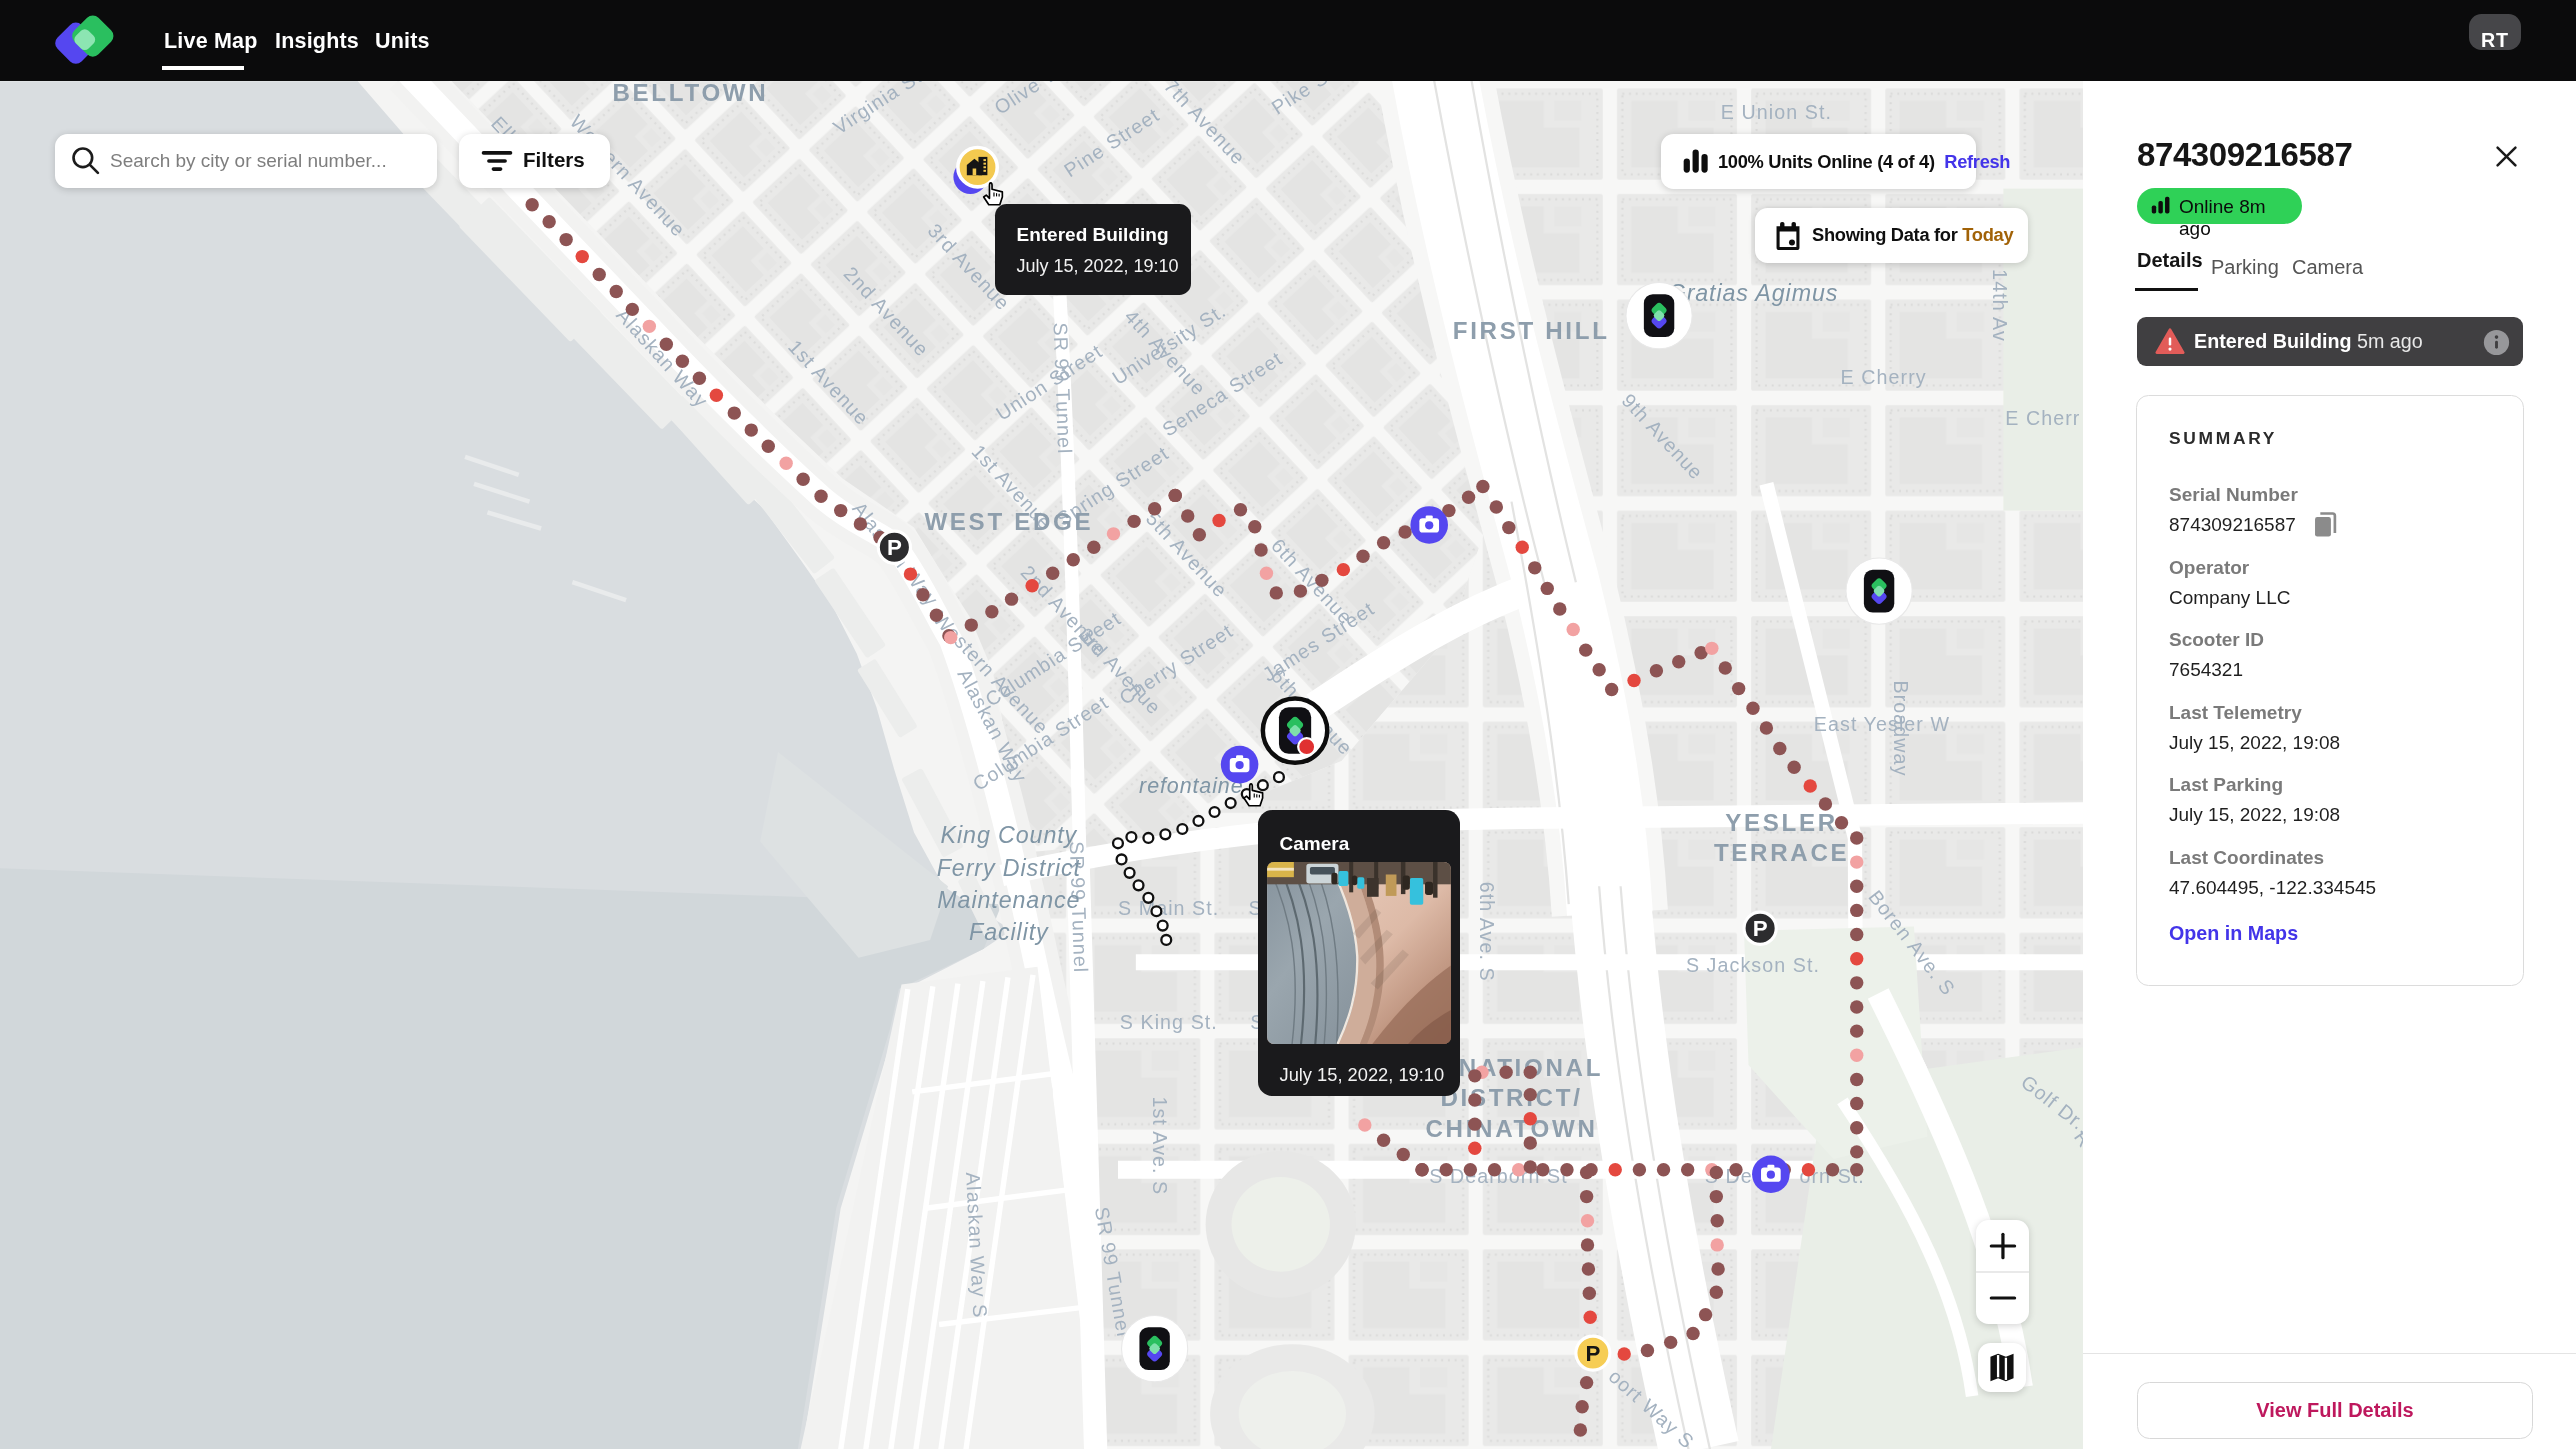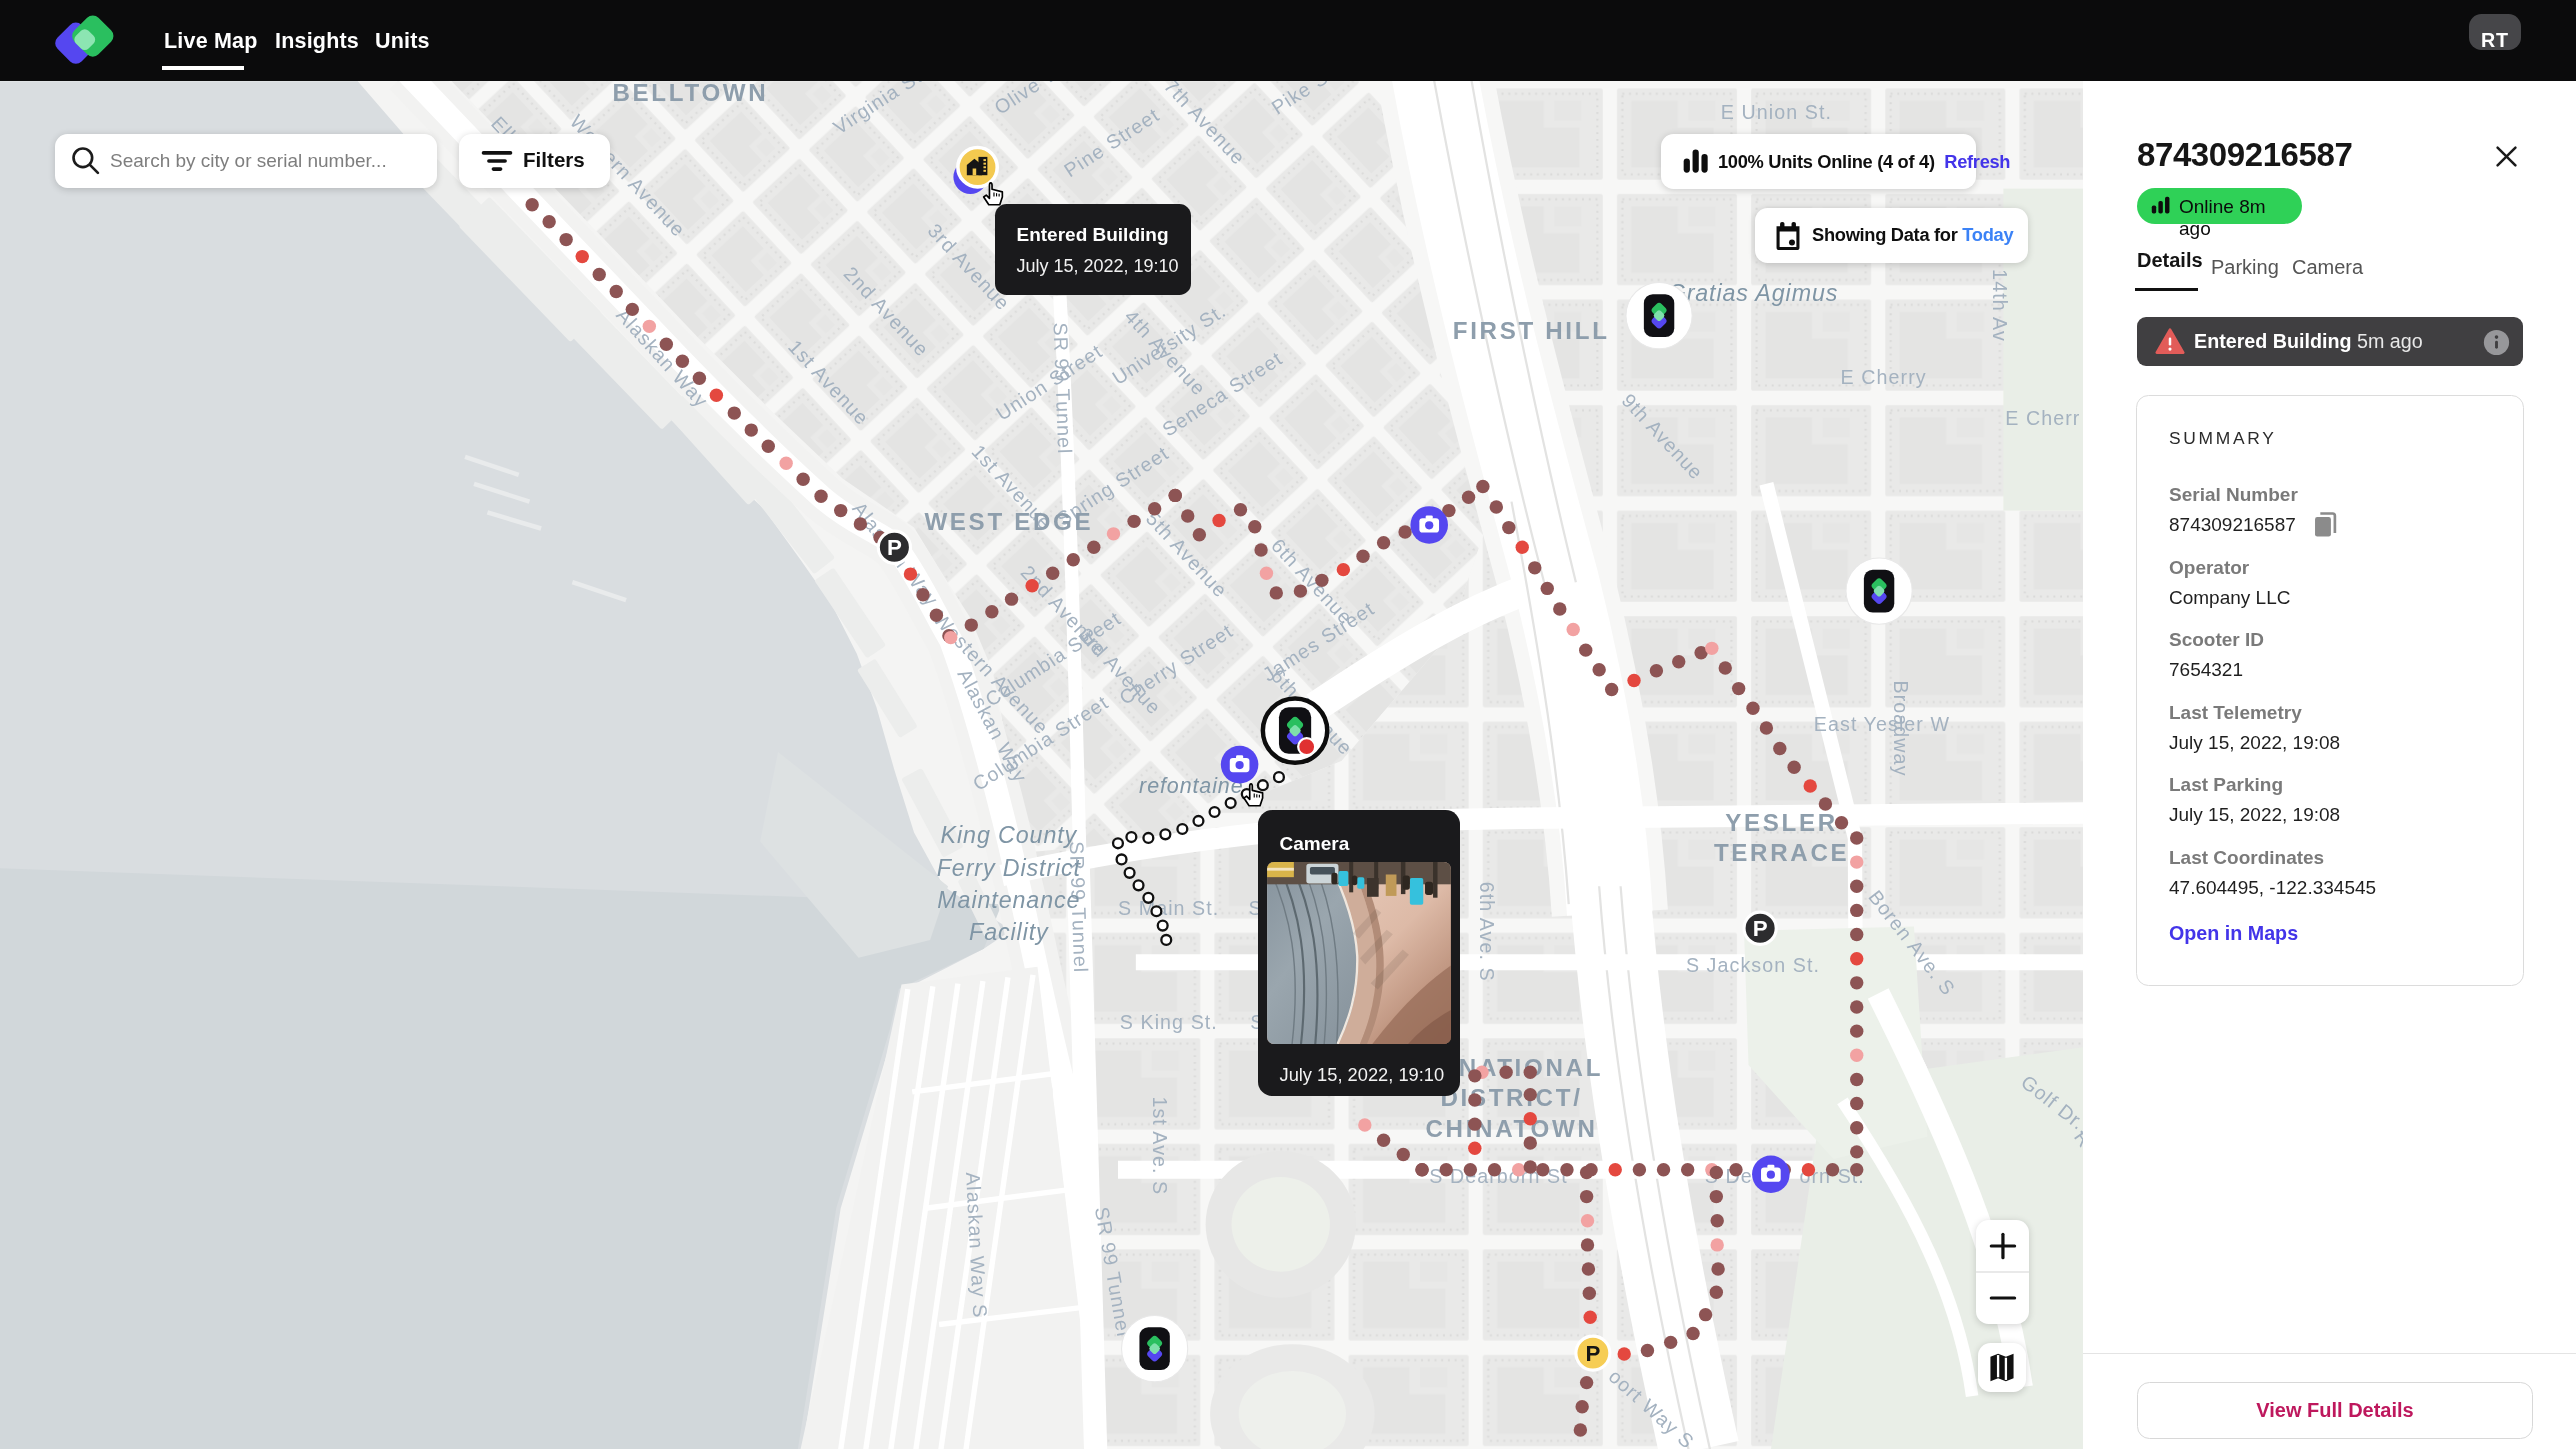--- a/index.html
+++ b/index.html
@@ -468,21 +468,21 @@
 </div>
 <div class="card" style="left:1755px;top:208px;width:273px;height:55px">
  <svg width="30" height="30" viewBox="0 0 34 34" style="position:absolute;left:18px;top:12.5px">
       <g fill="#0d0d0d">
         <path d="M 4,6 h 26 v 24 a 3,3 0 0 1 -3,3 h -20 a 3,3 0 0 1 -3,-3 Z M 7.5,12 h 19 v 17.5 h -19 Z" fill-rule="evenodd"></path>
         <rect x="8" y="1" width="5" height="8" rx="2.2"></rect>
         <rect x="21" y="1" width="5" height="8" rx="2.2"></rect>
         <circle cx="21.5" cy="24.5" r="3.4"></circle>
       </g>
     </svg>
- <div style="position:absolute;left:57px;top:16px;font-size:18.3px;font-weight:bold;color:#0f0f0f;letter-spacing:-0.3px;white-space:nowrap">Showing Data for <span style="color:#3b82f6">Today</span></div>
+ <div style="position:absolute;left:57px;top:16px;font-size:18.3px;font-weight:bold;color:#0f0f0f;letter-spacing:-0.3px;white-space:nowrap">Showing Data for <span style="color:#a16207">Today</span></div>
 </div>
 
 <div class="tip" style="left:995px;top:204px;width:196px;height:91px">
  <div style="position:absolute;left:21.5px;top:19.7px;font-size:19px;font-weight:bold">Entered Building</div>
  <div style="position:absolute;left:21.5px;top:52px;font-size:18px;color:#f2f2f2">July 15, 2022, 19:10</div>
 </div>
 
 <div class="tip" style="left:1258px;top:810px;width:202px;height:286px;border-radius:14.3px">
  <div style="position:absolute;left:21.5px;top:23px;font-size:19px;font-weight:bold">Camera</div>
  <svg width="184" height="182" viewBox="0 0 206 204" style="position:absolute;left:9px;top:52px;border-radius:7.2px">
@@ -599,21 +599,21 @@
       </svg>
    <div style="position:absolute;left:57px;top:12.5px;font-size:19.7px;color:#fff"><b>Entered Building</b> <span style="color:#e8e8e8">5m ago</span></div>
    <svg width="27" height="27" style="position:absolute;left:346px;top:11.6px" viewBox="0 0 30 30">
         <circle cx="15" cy="15" r="14" fill="#97979a"></circle>
         <rect x="13.4" y="13" width="3.2" height="9" rx="1.6" fill="#403f41"></rect>
         <circle cx="15" cy="9" r="2" fill="#403f41"></circle>
       </svg>
  </div>
 
  <div style="position:absolute;left:53px;top:314px;width:388px;height:591px;border:1.3px solid #dcdcdc;border-radius:12.5px">
-   <div style="position:absolute;left:32px;top:32px;font-size:17.4px;font-weight:normal;letter-spacing:2.7px;color:#2b2b2b">SUMMARY</div>
+   <div style="position:absolute;left:32px;top:32px;font-size:17.4px;font-weight:bold;letter-spacing:2.7px;color:#2b2b2b">SUMMARY</div>
    <div style="position:absolute;left:32px;top:88px">
      <div class="sb-label" style="margin-top:0">Serial Number</div>
      <div class="sb-value">874309216587</div>
      <div class="sb-label">Operator</div>
      <div class="sb-value">Company LLC</div>
      <div class="sb-label">Scooter ID</div>
      <div class="sb-value">7654321</div>
      <div class="sb-label">Last Telemetry</div>
      <div class="sb-value">July 15, 2022, 19:08</div>
      <div class="sb-label">Last Parking</div>

